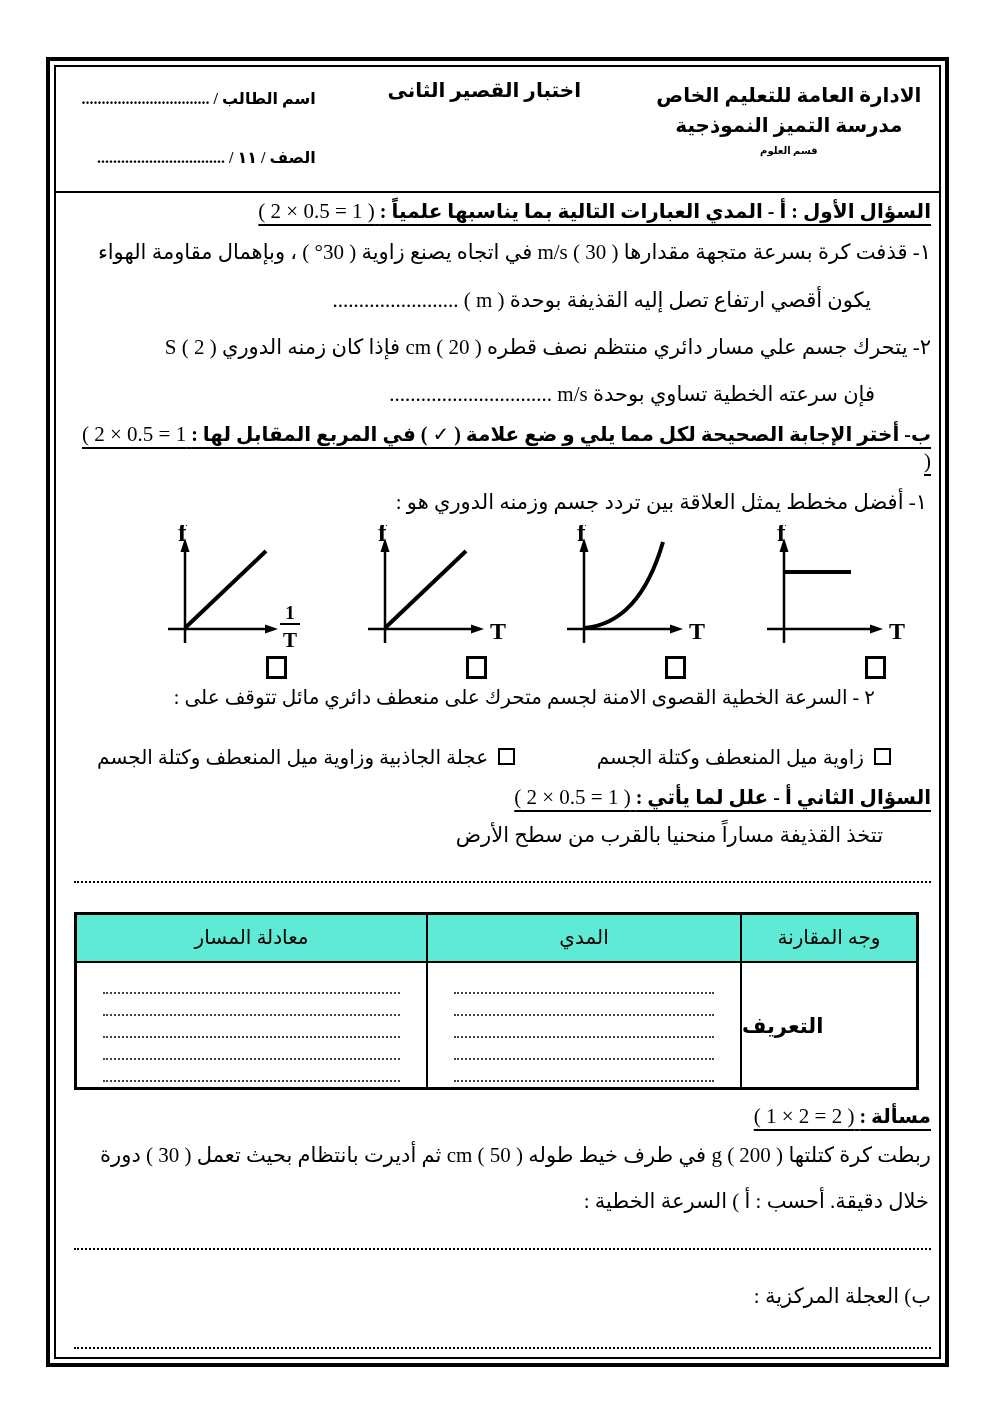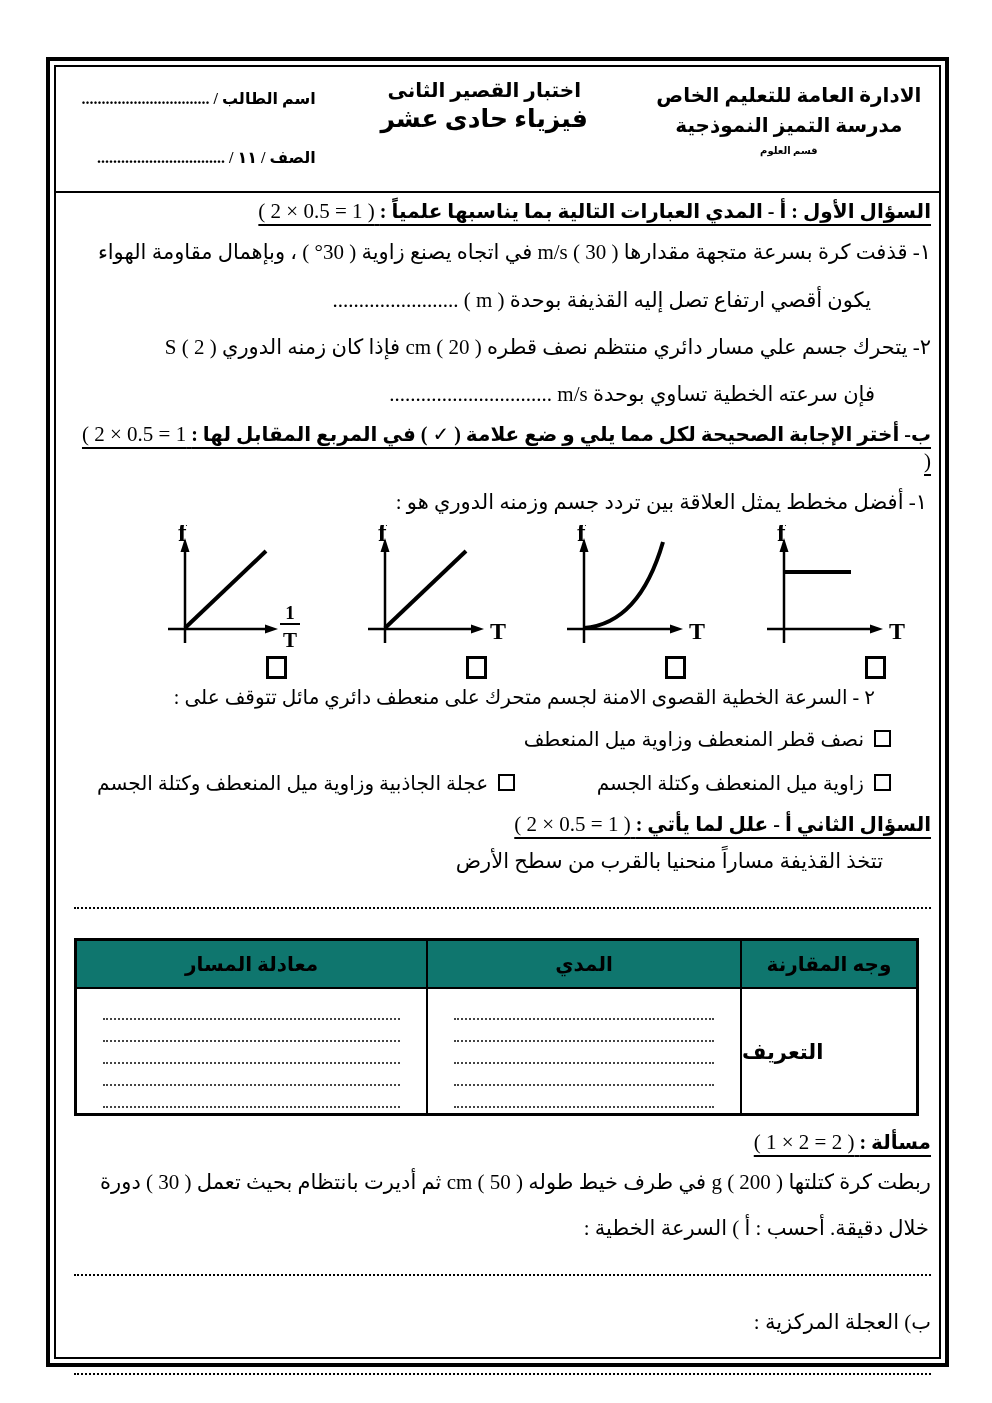--- a/index.html
+++ b/index.html
@@ -54,21 +54,21 @@
 
   .h-q2{margin-top:14px;}
   .l-q2item{margin-top:10px;padding-right:48px;}
   .dotsep{border-bottom:2px dotted #000;height:2px;}
   .sep1{margin-top:29px;}
   .sep2{margin-top:30px;}
   .sep3{margin-top:34px;}
 
   
   .cmp{border-collapse:collapse;width:845px;margin:29px 12px 0 auto;border:3px solid #000;}
-  .cmp th{background:#0f766e;border:2.5px solid #000;font-size:20px;font-weight:bold;height:44px;}
+  .cmp th{background:#5eead4;border:2.5px solid #000;font-size:20px;font-weight:normal;height:44px;}
   .cmp td{border:2.5px solid #000;vertical-align:top;padding:9px 0 5px;}
   .rowlabel{text-align:left;vertical-align:middle !important;font-weight:bold;font-size:21px;}
   .dotline{border-bottom:2px dotted #444;height:20px;margin:0 26px;}
 
   .h-prob{margin-top:13px;}
   .l-prob1{margin-top:12px;}
   .l-prob2{margin-top:18px;padding-right:2px;}
   .l-probB{margin-top:33px;}
 </style>
 </head>
@@ -79,21 +79,20 @@
     <div class="inner-frame">
 
       <div class="hdr">
         <div class="hcol hcol-school">
           <div class="school-l1">الادارة العامة للتعليم الخاص</div>
           <div class="school-l1">مدرسة التميز النموذجية</div>
           <div class="school-l3">قسم العلوم</div>
         </div>
         <div class="hcol hcol-exam">
           <div class="exam-l1">اختبار القصير الثانى</div>
-          <div class="exam-l2">فيزياء حادى عشر</div>
         </div>
         <div class="hcol hcol-student">
           <div class="student-l1">اسم الطالب / ................................</div>
           <div class="student-l2">الصف / ١١ / ................................</div>
         </div>
       </div>
 
       <div class="content">
 
         <div class="heading h-q1">
@@ -167,23 +166,20 @@
               <text x="126" y="114" font-size="24">T</text>
             </svg>
             <div class="gcheck"></div>
           </div>
 
         </div>
 
         <div class="l-mcq2">٢ - السرعة الخطية القصوى الامنة لجسم متحرك على منعطف دائري مائل  تتوقف على :</div>
 
         <div class="optrow optrow1">
-          <div class="opt-l">
-            <span class="cb"></span><span>نصف قطر المنعطف وزاوية ميل المنعطف</span>
-          </div>
         </div>
         <div class="optrow optrow2">
           <div class="opt-r">
             <span class="cb"></span><span>زاوية ميل المنعطف وكتلة الجسم</span>
           </div>
           <div class="opt-l">
             <span class="cb"></span><span>عجلة الجاذبية وزاوية ميل المنعطف وكتلة الجسم</span>
           </div>
         </div>
 

